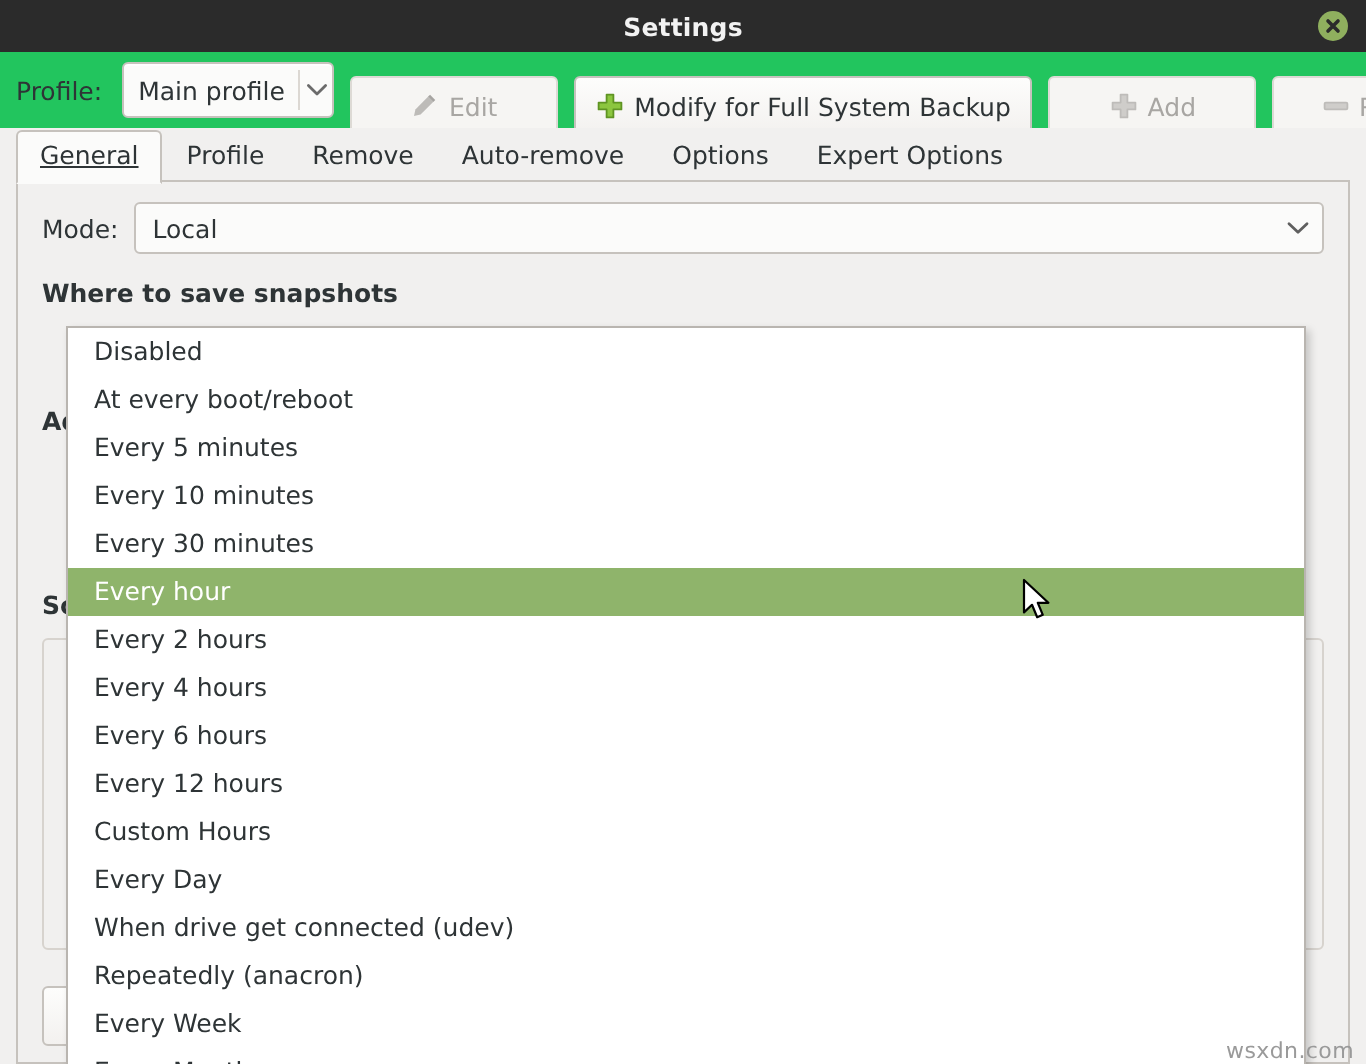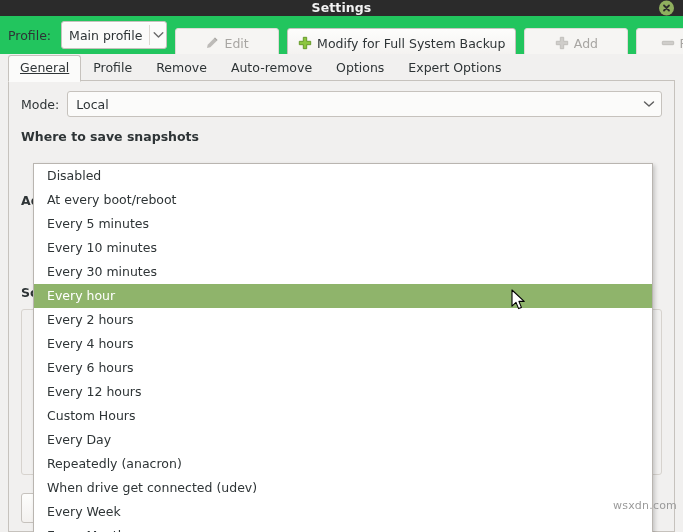--- a/index.html
+++ b/index.html
@@ -21,25 +21,25 @@
   .window {
     position: absolute;
     inset: 0;
     background: #f1f0ef;
     display: flex;
     flex-direction: column;
   }
 
   
   .titlebar {
-    height: 16px;
+    height: 26px;
     background: #2b2b2b;
     color: #ffffff;
     display: flex;
-    align-items: flex-start;
+    align-items: center;
     justify-content: center;
     position: relative;
     flex: 0 0 auto;
   }
   .titlebar-title {
     font-size: 12.5px;
     font-weight: bold;
     letter-spacing: 0.1px;
     color: #f2f2f2;
   }
@@ -273,21 +273,21 @@
     left: 511px;
     top: 289px;
     z-index: 120;
     pointer-events: none;
   }
 
   
   .watermark {
     position: absolute;
     right: 6px;
-    bottom: 20px;
+    bottom: 0;
     font-size: 11px;
     color: #9a9a9a;
     font-family: "DejaVu Sans", "Liberation Sans", sans-serif;
     z-index: 200;
     letter-spacing: 0.2px;
   }
 </style>
 </head>
 <body>
 
@@ -396,22 +396,22 @@
     <div class="dd-item">Every 5 minutes</div>
     <div class="dd-item">Every 10 minutes</div>
     <div class="dd-item">Every 30 minutes</div>
     <div class="dd-item selected">Every hour</div>
     <div class="dd-item">Every 2 hours</div>
     <div class="dd-item">Every 4 hours</div>
     <div class="dd-item">Every 6 hours</div>
     <div class="dd-item">Every 12 hours</div>
     <div class="dd-item">Custom Hours</div>
     <div class="dd-item">Every Day</div>
+    <div class="dd-item">When drive get connected (udev)</div>
     <div class="dd-item">Repeatedly (anacron)</div>
-    <div class="dd-item">When drive get connected (udev)</div>
     <div class="dd-item">Every Week</div>
     <div class="dd-item">Every Month</div>
   </div>
 
   <div class="cursor">
     <svg width="16" height="23" viewBox="0 0 16 23">
       <path d="M1 1 L1 17.2 L5.0 13.4 L7.6 19.6 L10.4 18.4 L7.9 12.4 L13.2 12.4 Z" fill="#ffffff" stroke="#000000" stroke-width="1.1" stroke-linejoin="round"></path>
     </svg>
   </div>
 

